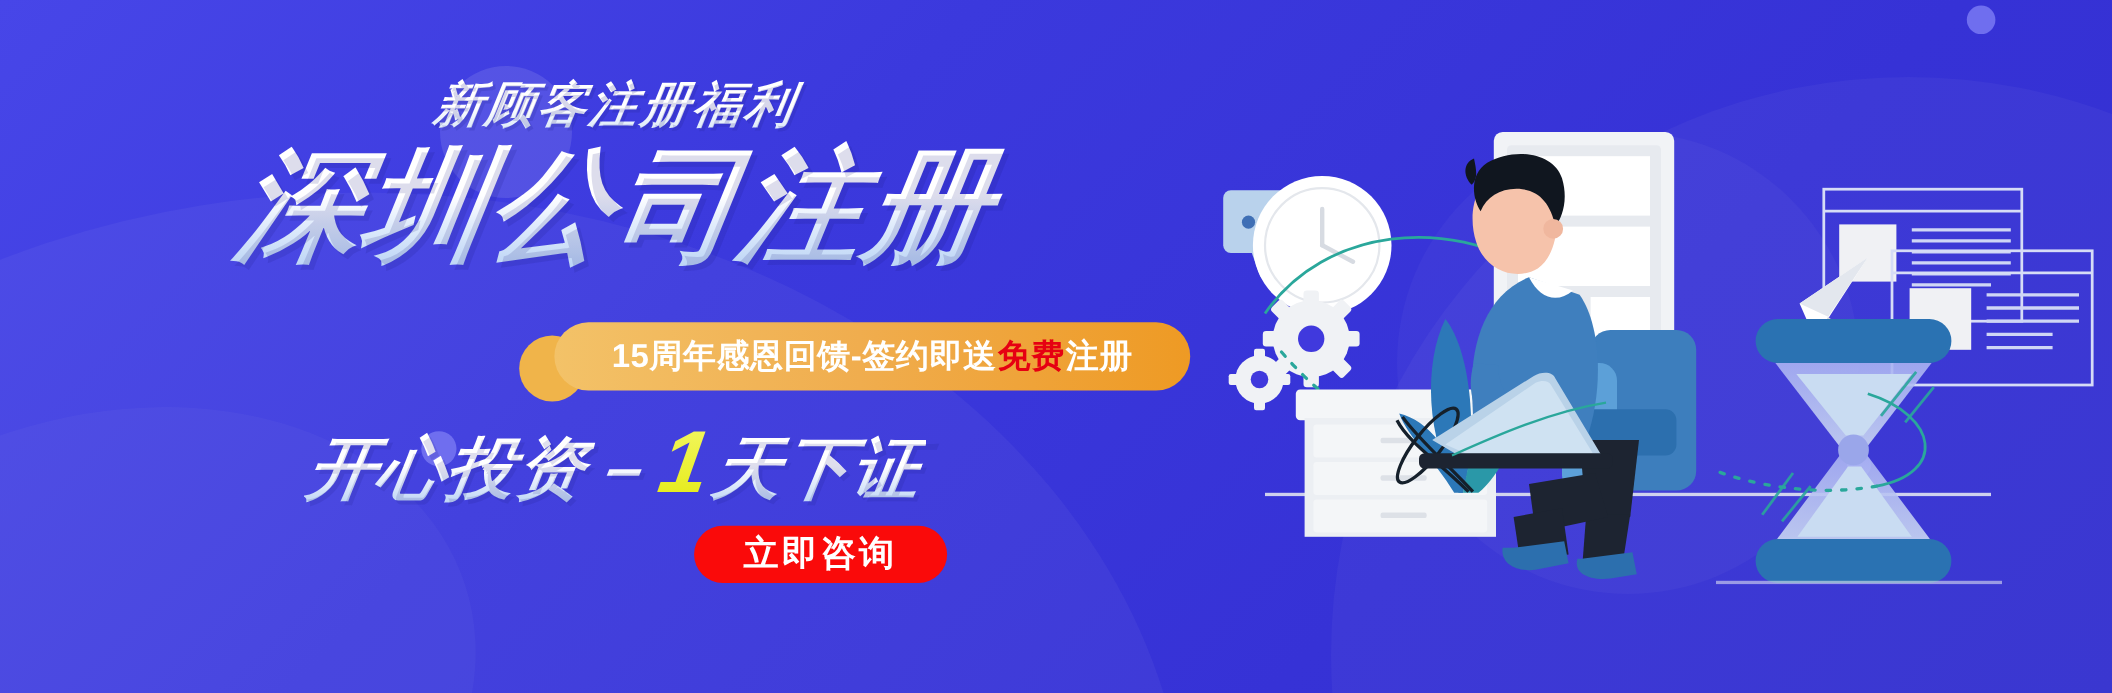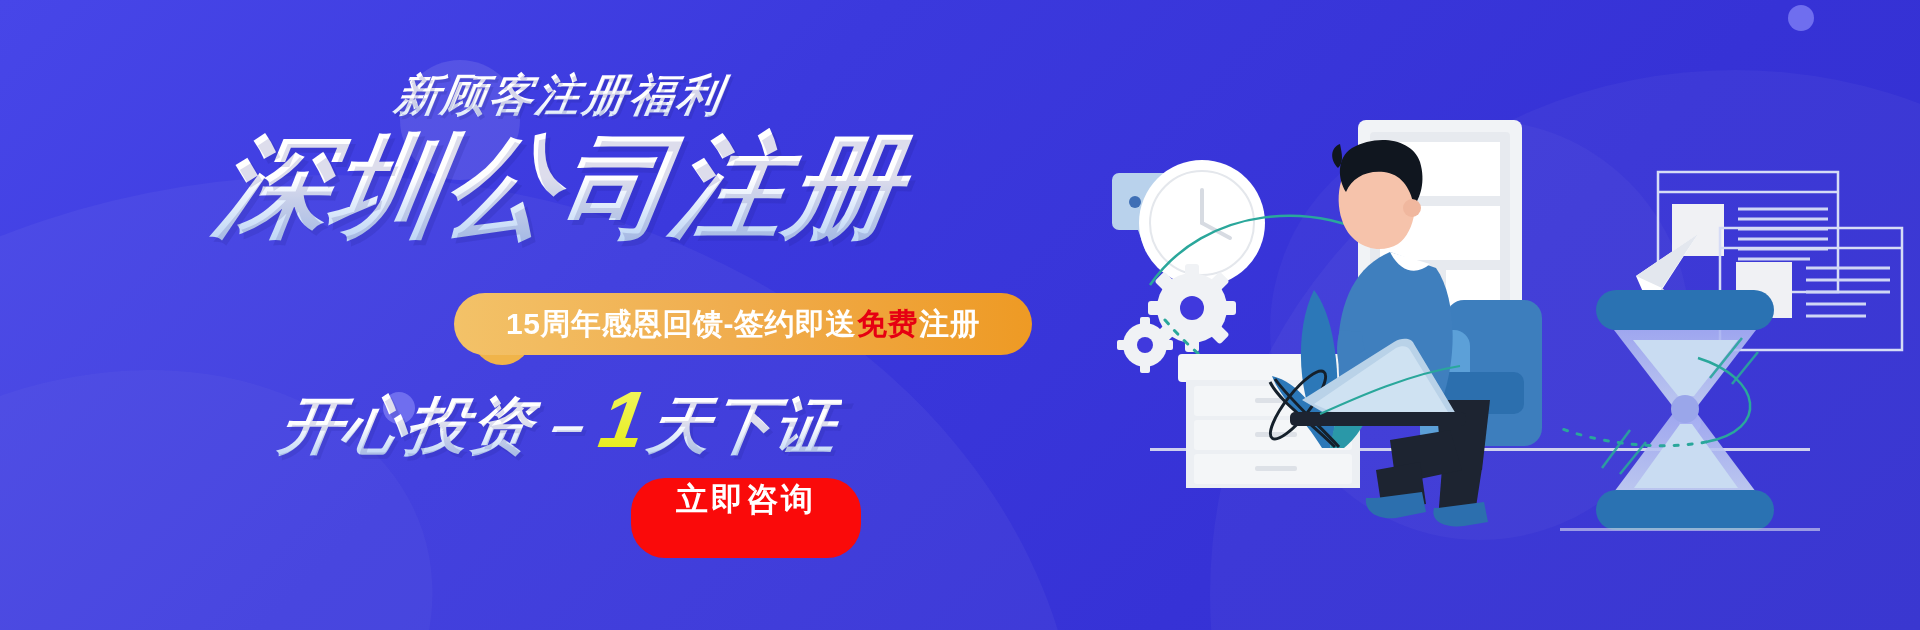--- a/index.html
+++ b/index.html
@@ -119,21 +119,21 @@
     background-clip: text;
     -webkit-text-fill-color: transparent;
     text-shadow: 5px 5px 0 rgba(30,30,130,0.15);
     transform: skewX(-9deg);
     white-space: nowrap;
   }
 
   
   .badge {
     position: absolute;
-    left: 454px;
+    left: 504px;
     top: 293px;
     width: 578px;
     height: 62px;
     border-radius: 31px;
     background: linear-gradient(90deg,#f3c268 0%,#f0ad4e 48%,#ee9a24 100%);
     display: flex;
     align-items: center;
     justify-content: center;
   }
   .badge-text {
@@ -178,26 +178,26 @@
     font-size: 80px;
     padding: 0 4px;
   }
 
   
   .cta {
     position: absolute;
     left: 631px;
     top: 478px;
     width: 230px;
-    height: 80px;
+    height: 52px;
     border-radius: 34px;
     background: #fa0a0a;
     border: none;
     display: flex;
-    align-items: flex-start;
+    align-items: center;
     justify-content: center;
     cursor: pointer;
     padding: 0;
   }
   .cta-label {
     color: #ffffff;
     font-size: 32px;
     font-weight: 700;
     letter-spacing: 3px;
   }

